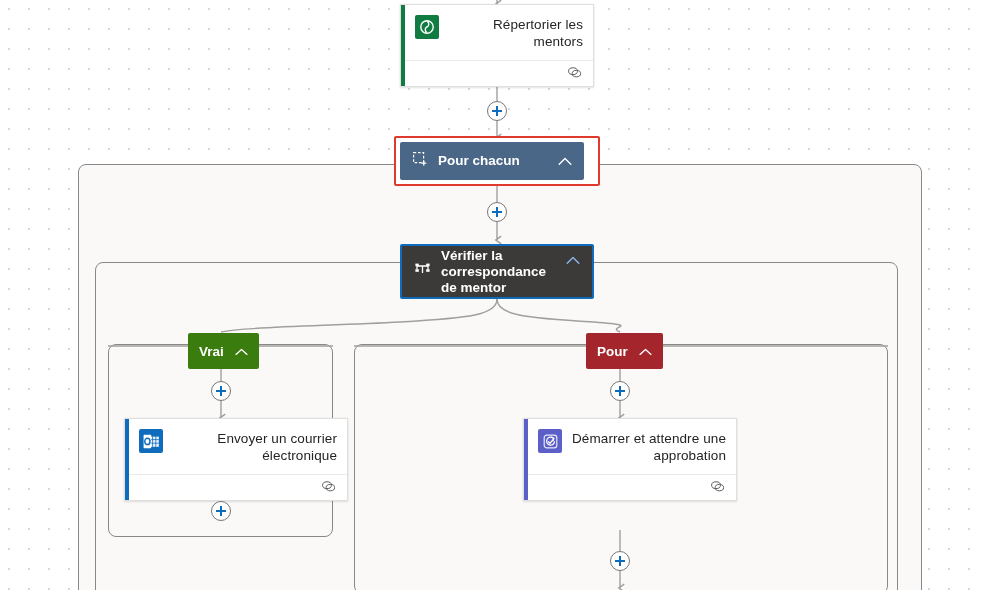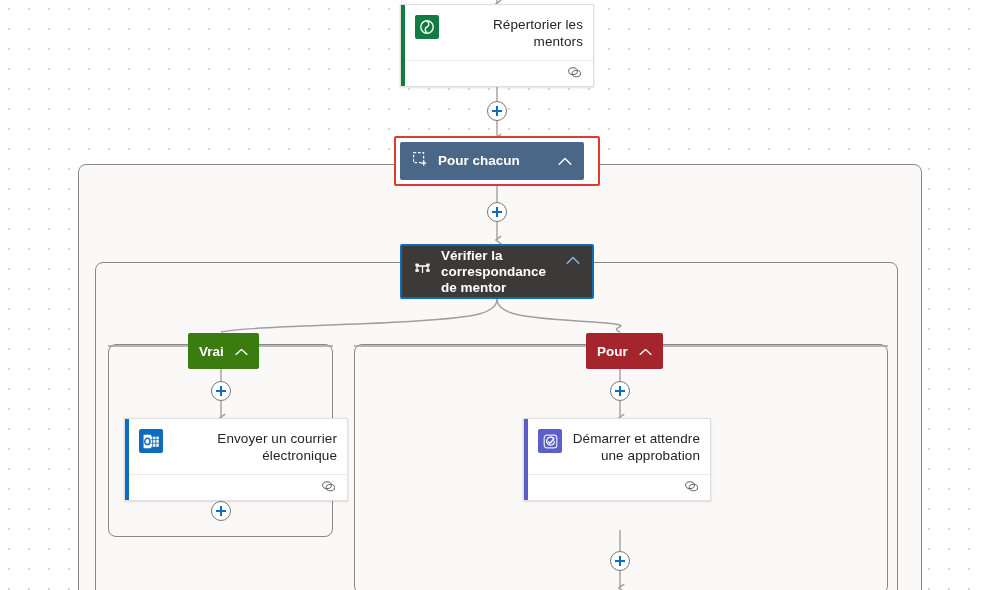--- a/index.html
+++ b/index.html
@@ -314,21 +314,21 @@
           <ellipse cx="9.4" cy="7.6" rx="4.2" ry="3.2" fill="none" stroke="#605e5c" stroke-width="1"></ellipse>
         </svg>
       </span>
     </div>
   </div>
 
   <div class="plus" style="left:211px; top:501px;"></div>
 
   <div class="plus" style="left:610px; top:381px;"></div>
 
-  <div class="card" id="card-start-approval" style="left:523px; top:418px; width:188px;">
+  <div class="card" id="card-start-approval" style="left:523px; top:418px; width:214px;">
     <div class="accent" style="background:#5b5fc7;"></div>
     <div class="body">
       <span class="appicon" style="background:#5b5fc7;">
         <svg width="17" height="17" viewBox="0 0 17 17">
           <rect x="2.2" y="2.2" width="12.6" height="12.6" rx="2.6" fill="none" stroke="#ffffff" stroke-width="1.2" opacity="0.85"></rect>
           <path d="M11.4,5.2 A4,4 0 1,0 12.6,8.4" fill="none" stroke="#ffffff" stroke-width="1.2"></path>
           <path d="M9.4,4.2 l2.6,1 l-1,2.6" fill="none" stroke="#ffffff" stroke-width="1.2" stroke-linecap="round" stroke-linejoin="round"></path>
           <path d="M6.4,8.6 l1.6,1.6 l3.1,-3.4" fill="none" stroke="#ffffff" stroke-width="1.3" stroke-linecap="round" stroke-linejoin="round"></path>
         </svg>
       </span>

